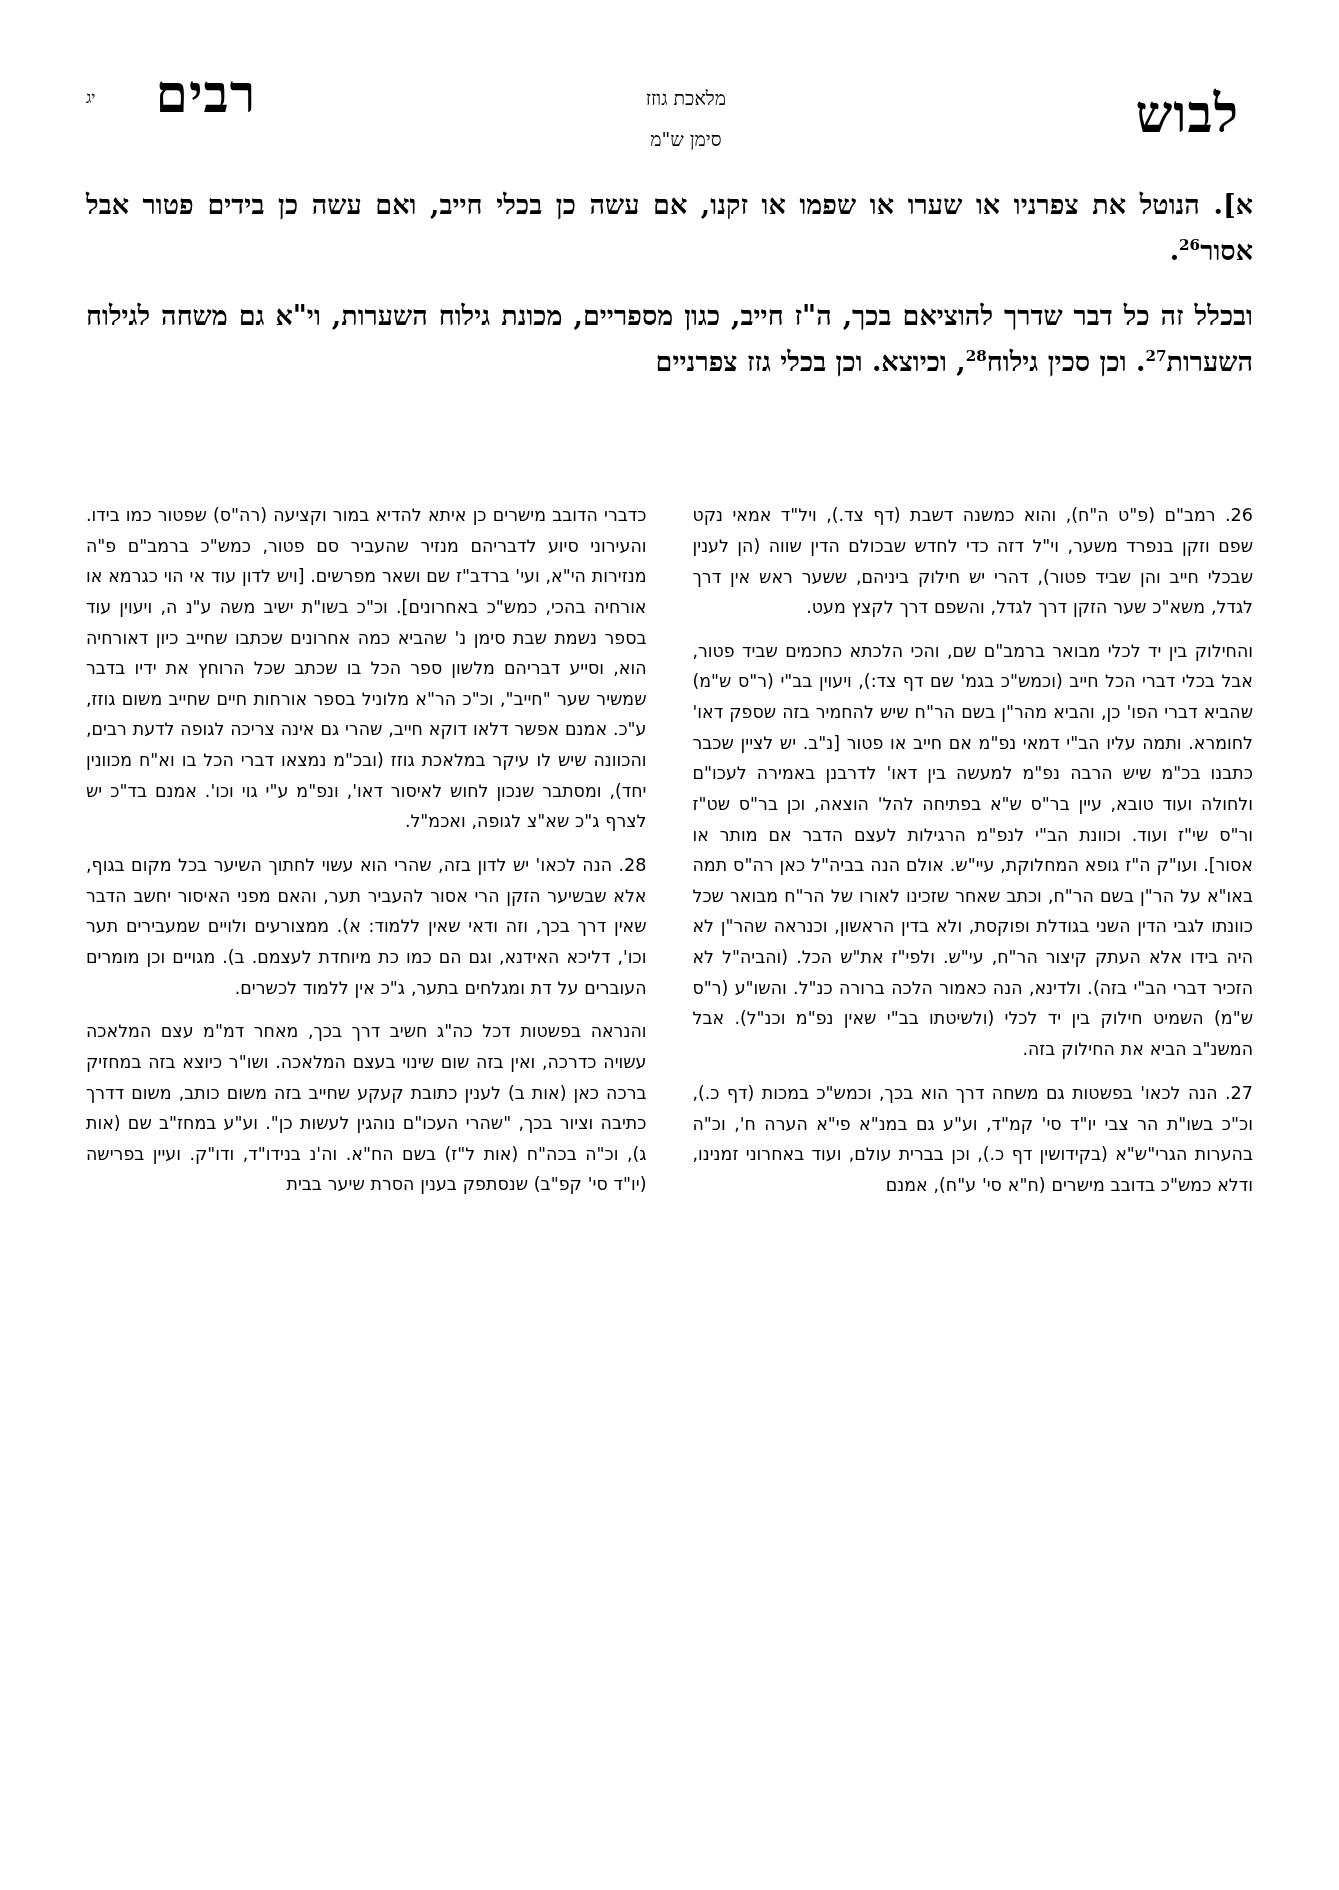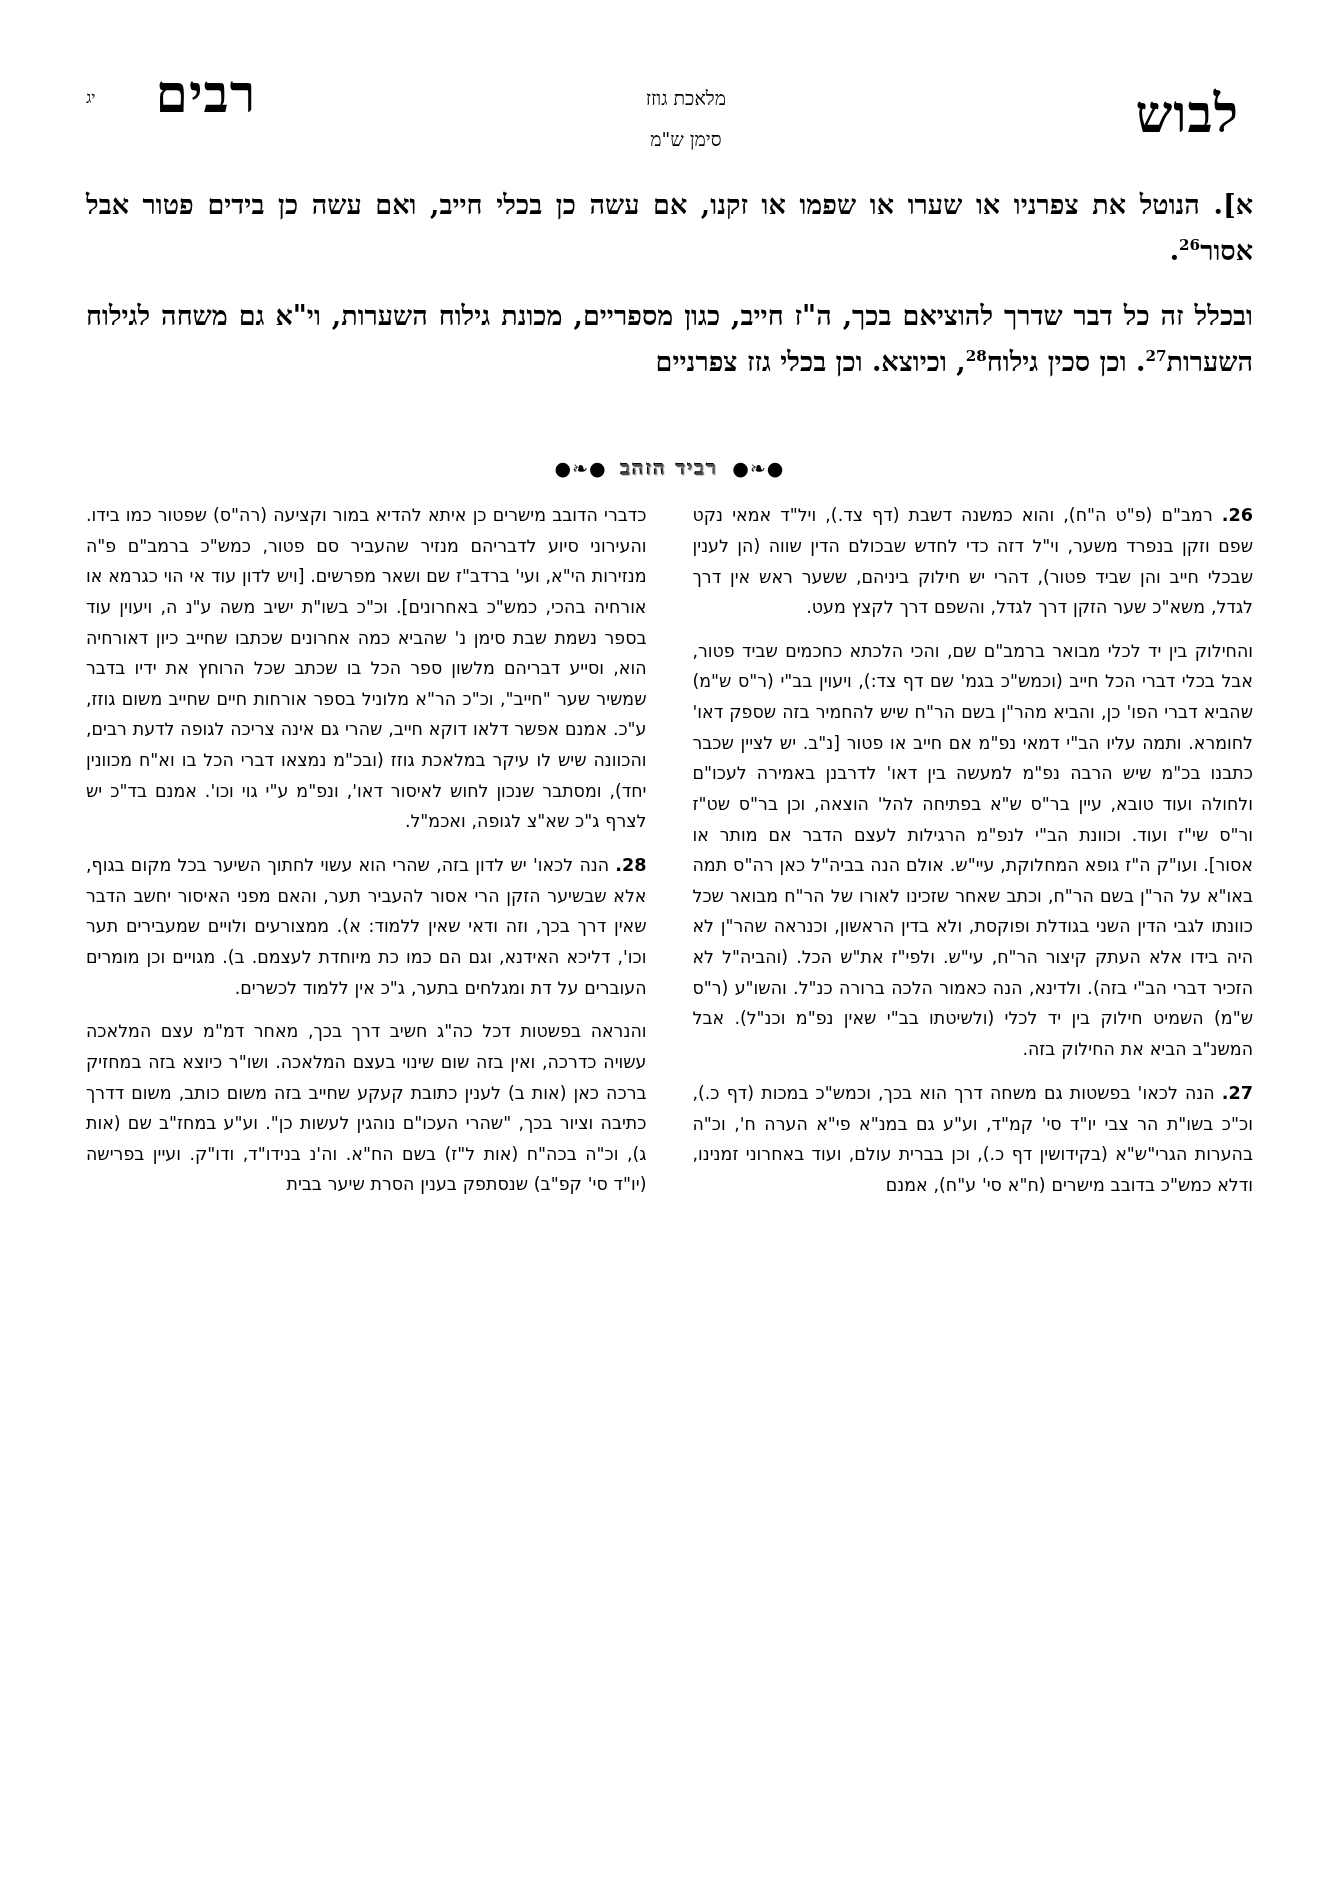--- a/index.html
+++ b/index.html
@@ -154,21 +154,21 @@
   .fn-para {
     font-family: "DejaVu Sans", sans-serif;
     font-size: 17.4px;
     line-height: 1.76;
     text-align: justify;
     text-align-last: right;
     margin: 0 0 13px 0;
     word-spacing: 0.02em;
   }
   .fn-num {
-    font-weight: bold;
+    font-weight: normal;
     font-size: 17.6px;
   }
 </style>
 </head>
 <body>
 
 <div class="page">
 
   <div class="running-head">
     <div class="rh-right">לבוש</div>
@@ -185,25 +185,20 @@
   </div>
 
   <div class="main-text">
 
 
     <p class="mt-para"><span>א]. הנוטל את צפרניו או שערו או שפמו או זקנו, אם עשה כן בכלי חייב, ואם עשה כן בידים פטור אבל אסור</span><sup class="fn">26</sup>.</p>
 
     <p class="mt-para"><span>ובכלל זה כל דבר שדרך להוציאם בכך, ה"ז חייב, כגון מספריים, מכונת גילוח השערות, וי"א גם משחה לגילוח השערות</span><sup class="fn">27</sup><span>. וכן סכין גילוח</span><sup class="fn">28</sup><span>, וכיוצא. וכן בכלי גזז צפרניים</span></p>
   </div>
 
-  <div class="divider">
-    <span class="orn">●❧●</span>
-    <span class="dname">רביד הזהב</span>
-    <span class="orn">●❧●</span>
-  </div>
 
   <div class="footnotes">
 
     <div class="fn-col">
       <p class="fn-para"><span class="fn-num">26.</span><span> רמב"ם (פ"ט ה"ח), והוא כמשנה דשבת (דף צד.), ויל"ד אמאי נקט שפם וזקן בנפרד משער, וי"ל דזה כדי לחדש שבכולם הדין שווה (הן לענין שבכלי חייב והן שביד פטור), דהרי יש חילוק ביניהם, ששער ראש אין דרך לגדל, משא"כ שער הזקן דרך לגדל, והשפם דרך לקצץ מעט.</span></p>
 
       <p class="fn-para"><span>והחילוק בין יד לכלי מבואר ברמב"ם שם, והכי הלכתא כחכמים שביד פטור, אבל בכלי דברי הכל חייב (וכמש"כ בגמ' שם דף צד:), ויעוין בב"י (ר"ס ש"מ) שהביא דברי הפו' כן, והביא מהר"ן בשם הר"ח שיש להחמיר בזה שספק דאו' לחומרא. ותמה עליו הב"י דמאי נפ"מ אם חייב או פטור [נ"ב. יש לציין שכבר כתבנו בכ"מ שיש הרבה נפ"מ למעשה בין דאו' לדרבנן באמירה לעכו"ם ולחולה ועוד טובא, עיין בר"ס ש"א בפתיחה להל' הוצאה, וכן בר"ס שט"ז ור"ס שי"ז ועוד. וכוונת הב"י לנפ"מ הרגילות לעצם הדבר אם מותר או אסור]. ועו"ק ה"ז גופא המחלוקת, עיי"ש. אולם הנה בביה"ל כאן רה"ס תמה באו"א על הר"ן בשם הר"ח, וכתב שאחר שזכינו לאורו של הר"ח מבואר שכל כוונתו לגבי הדין השני בגודלת ופוקסת, ולא בדין הראשון, וכנראה שהר"ן לא היה בידו אלא העתק קיצור הר"ח, עי"ש. ולפי"ז את"ש הכל. (והביה"ל לא הזכיר דברי הב"י בזה). ולדינא, הנה כאמור הלכה ברורה כנ"ל. והשו"ע (ר"ס ש"מ) השמיט חילוק בין יד לכלי (ולשיטתו בב"י שאין נפ"מ וכנ"ל). אבל המשנ"ב הביא את החילוק בזה.</span></p>
 
       <p class="fn-para"><span class="fn-num">27.</span><span> הנה לכאו' בפשטות גם משחה דרך הוא בכך, וכמש"כ במכות (דף כ.), וכ"כ בשו"ת הר צבי יו"ד סי' קמ"ד, וע"ע גם במנ"א פי"א הערה ח', וכ"ה בהערות הגרי"ש"א (בקידושין דף כ.), וכן בברית עולם, ועוד באחרוני זמנינו, ודלא כמש"כ בדובב מישרים (ח"א סי' ע"ח), אמנם</span></p>
     </div>

